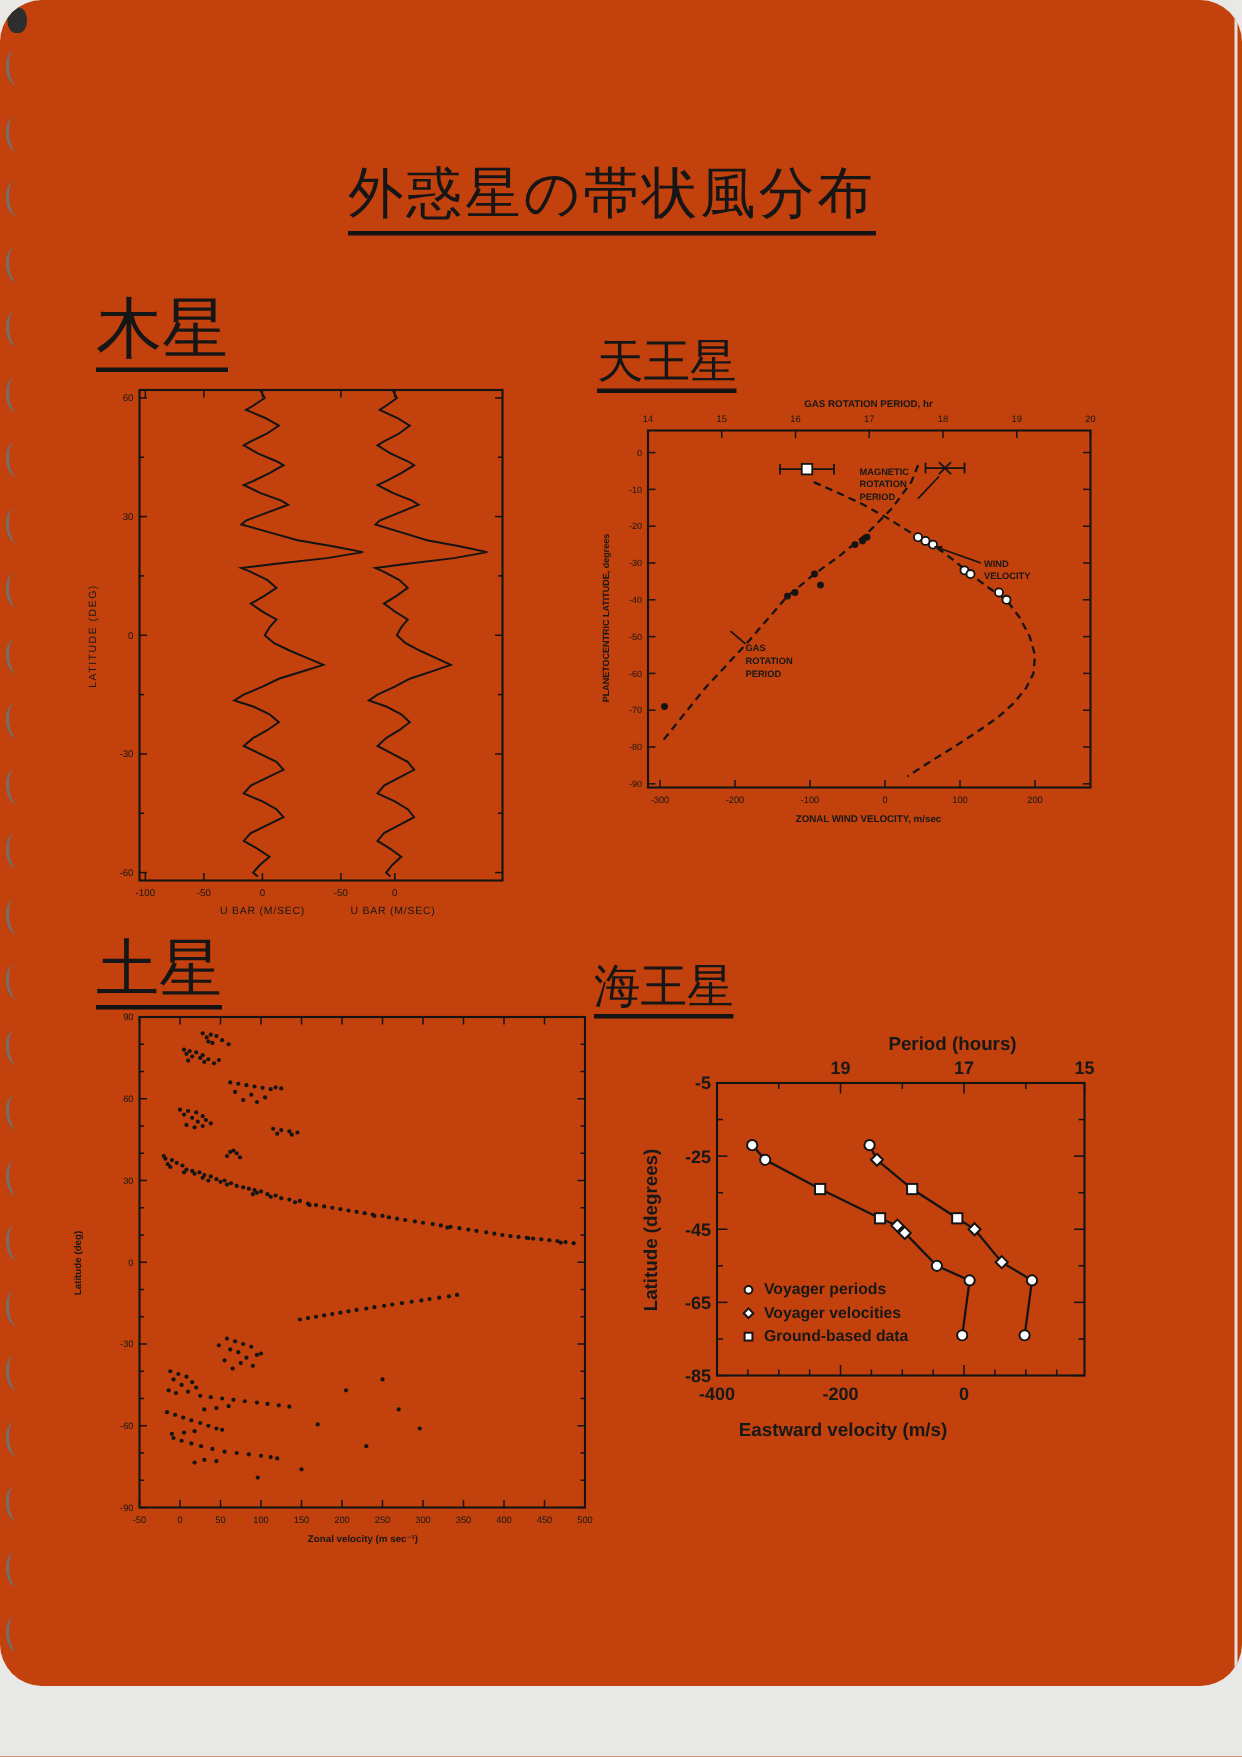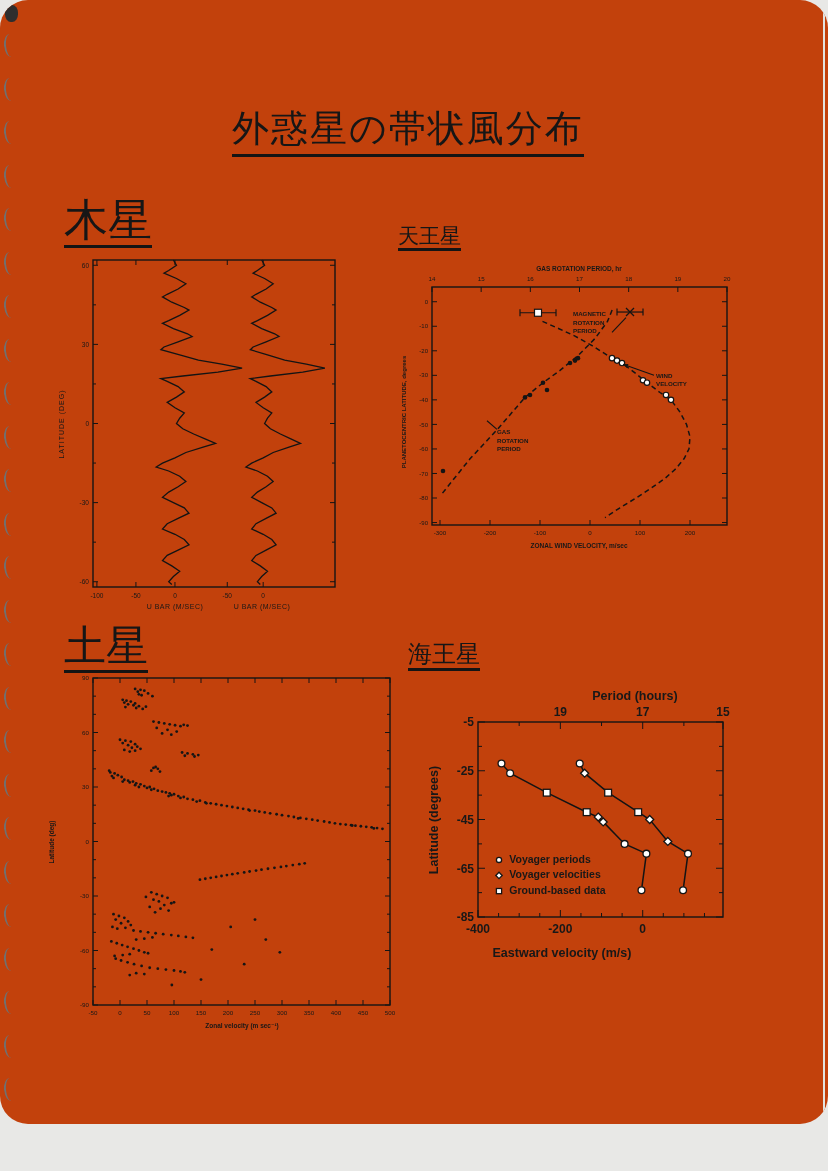--- a/index.html
+++ b/index.html
@@ -6,23 +6,23 @@
   .page{position:relative;width:828px;height:1124px;margin:0 auto;background:#c2410c;
         font-family:"Liberation Sans","DejaVu Sans",sans-serif;color:#161616;overflow:hidden;border-radius:28px;}
   .page::after{content:"";position:absolute;right:3px;top:0;bottom:0;width:2px;background:#e3e3df;}
   .corner-blob{position:absolute;left:5px;top:5px;width:13px;height:17px;background:#2e2e2e;border-radius:45%;}
   .bmark{position:absolute;left:4px;width:11px;height:23px;border-left:2.6px solid #707070;
          border-radius:50%;transform:rotate(-5deg);}
   .title{position:absolute;left:232px;top:108px;font-size:37px;font-weight:500;letter-spacing:2px;
          border-bottom:3px solid #141414;padding-bottom:3px;line-height:1.15;}
   .planet-h{position:absolute;font-weight:500;border-bottom:3.5px solid #141414;padding-bottom:1px;line-height:1.1;}
   .h-jupiter{left:64px;top:196px;font-size:44px;}
-  .h-uranus{left:398px;top:224px;font-size:21px;}
+  .h-uranus{left:398px;top:224px;font-size:31px;}
   .h-saturn{left:64px;top:623px;font-size:42px;}
-  .h-neptune{left:408px;top:641px;font-size:24px;}
+  .h-neptune{left:396px;top:641px;font-size:31px;}
   figure{margin:0;position:absolute;}
   .f-jupiter{left:50px;top:248px;}
   .f-uranus{left:396px;top:262px;}
   .f-saturn{left:38px;top:652px;}
   .f-neptune{left:424px;top:682px;}
   svg text{fill:#181818;}
 </style>
 </head>
 <body>
 

